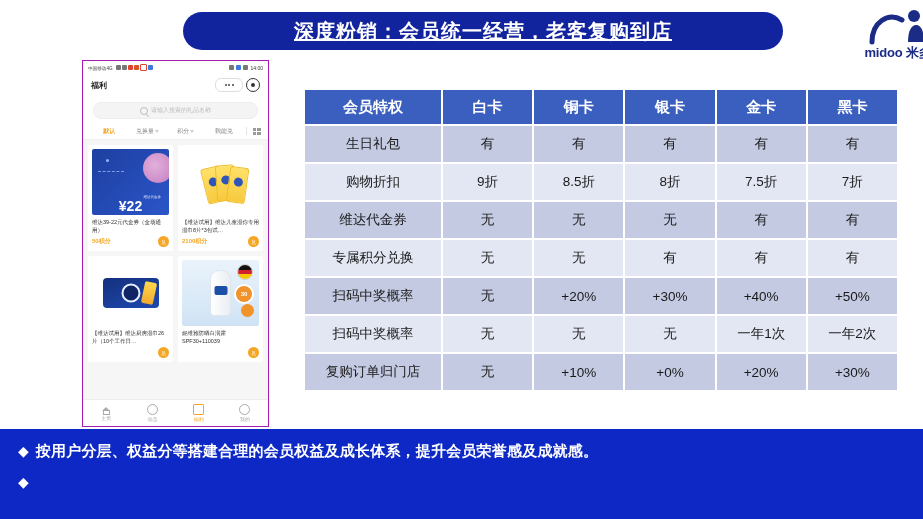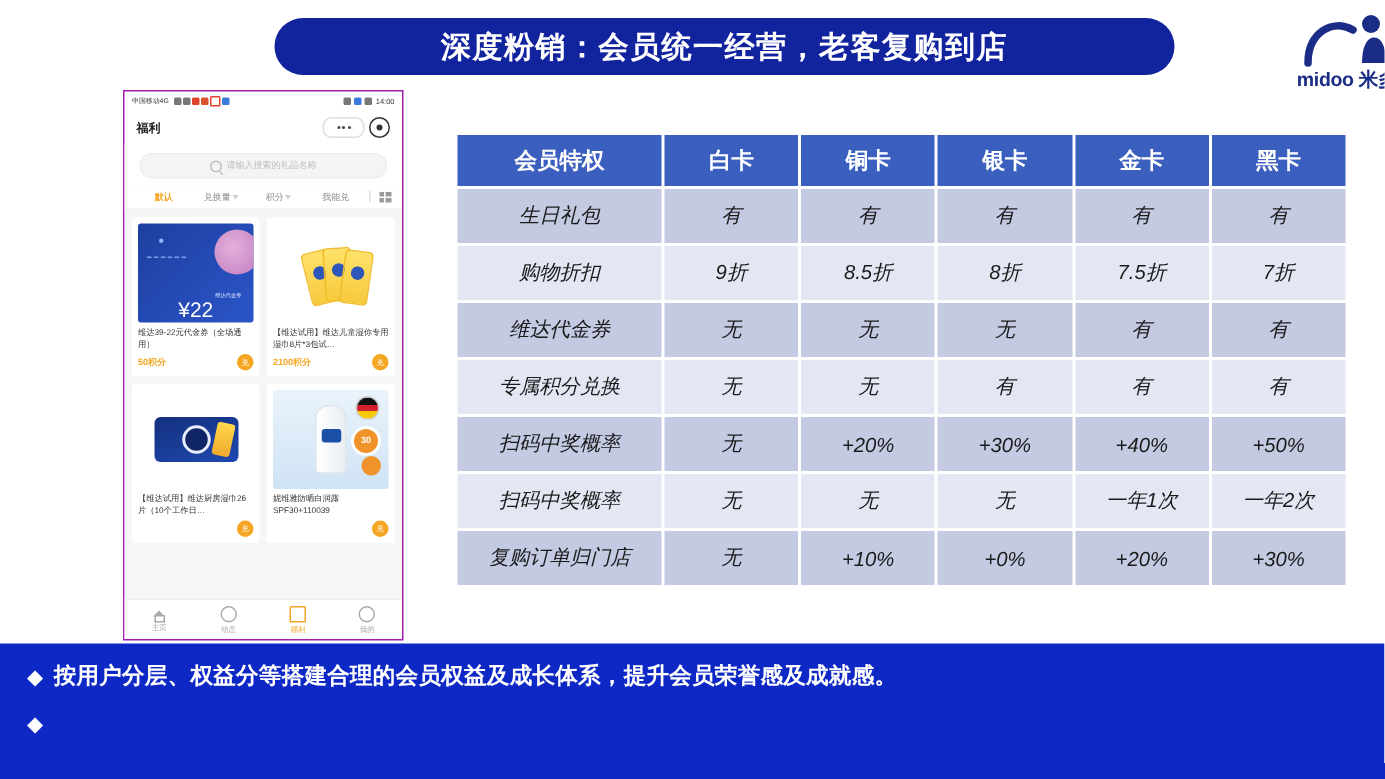--- a/index.html
+++ b/index.html
@@ -13,20 +13,21 @@
 
   
   .title-pill{
     position:absolute;left:183px;top:12px;width:600px;height:38px;
     background:#12239E;border-radius:19px;
     display:flex;align-items:center;justify-content:center;
   }
   .title-pill .t{
     color:#ffffff;font-size:20px;font-weight:bold;letter-spacing:1px;
     white-space:nowrap;
+    text-decoration:underline;
   }
 
   
   .logo{position:absolute;left:838px;top:6px;width:80px;height:60px;margin-left:20px;}
   .logo svg{display:block;}
   .logo .brand{
     position:absolute;left:0;top:38px;width:80px;text-align:center;
     color:#1B2C86;font-size:13px;font-weight:bold;letter-spacing:-0.2px;
   }
 
@@ -89,21 +90,21 @@
   .card{background:#fff;border-radius:2px;padding:4px;}
   .card .thumb{height:66px;border-radius:2px;position:relative;overflow:hidden;display:flex;align-items:center;justify-content:center;}
   .card .nm{font-size:5.5px;line-height:8px;color:#333;height:16px;overflow:hidden;margin-top:3px;}
   .card .ftr{display:flex;align-items:center;justify-content:space-between;margin-top:2px;}
   .card .pts{font-size:6px;color:#F5A623;font-weight:bold;}
   .ex-btn{width:11px;height:11px;border-radius:50%;background:#F5A623;color:#fff;font-size:5px;
     display:flex;align-items:center;justify-content:center;}
 
   
   .th-voucher{background:linear-gradient(135deg,#1d3fa0,#2b55c8);}
-  .th-voucher .amt{color:#fff;font-size:14px;font-weight:normal;z-index:2;margin-top:48px;}
+  .th-voucher .amt{color:#fff;font-size:14px;font-weight:bold;z-index:2;margin-top:48px;}
   .th-voucher .sub{position:absolute;right:8px;bottom:16px;color:#dfe6ff;font-size:3.5px;z-index:2;}
   .th-voucher .flower{position:absolute;right:-4px;top:4px;width:30px;height:30px;border-radius:50%;
     background:radial-gradient(circle at 40% 40%,#f3b9de,#cf7fc0);opacity:.92;}
   .th-voucher .dot{position:absolute;left:14px;top:10px;width:3px;height:3px;border-radius:50%;background:#8fb4ff;}
   .th-voucher .dash{position:absolute;left:6px;top:22px;width:26px;height:0;border-top:1px dashed #7f9ee8;}
 
   .th-wipes{background:#fff;}
   .th-wipes .pack{position:absolute;width:17px;height:34px;border-radius:3px;background:linear-gradient(180deg,#ffe169,#f7c93d);border:1px solid #f0bd2b;}
   .th-wipes .pack i{position:absolute;left:50%;top:40%;transform:translate(-50%,-50%);width:9px;height:9px;border-radius:50%;background:#2e56b8;}
   .th-wipes .p1{left:22px;top:18px;transform:rotate(-14deg);}
@@ -148,21 +149,21 @@
   table.matrix{
     position:absolute;left:303px;top:88px;width:596px;
     border-collapse:separate;border-spacing:2px;
     table-layout:fixed;
   }
   table.matrix th{
     background:#3A5FBF;color:#fff;font-size:15px;font-weight:bold;
     height:32px;text-align:center;
   }
   table.matrix td{
-    text-align:center;font-size:13.5px;color:#1a1a1a;height:34px;font-style:italic;
+    text-align:center;font-size:13.5px;color:#1a1a1a;height:34px;
   }
   table.matrix tr.odd td{background:#C3CAE2;}
   table.matrix tr.even td{background:#E3E7F3;}
   table.matrix col.c0{width:136px;}
   table.matrix td.lbl{font-size:13.5px;}
 
   
   .bullets{
     position:absolute;left:0;bottom:0;width:923px;height:90px;background:#0D28C4;
     padding:12px 18px 0;box-sizing:border-box;

